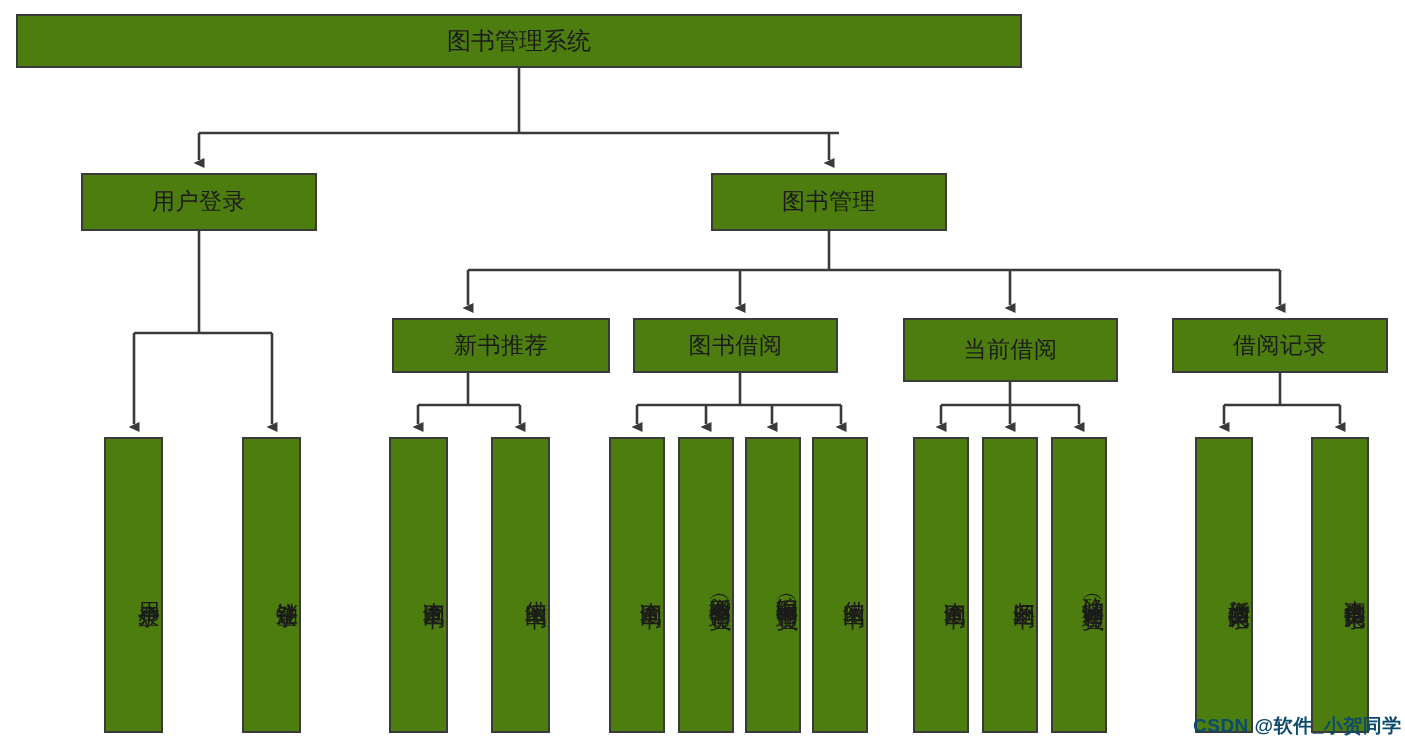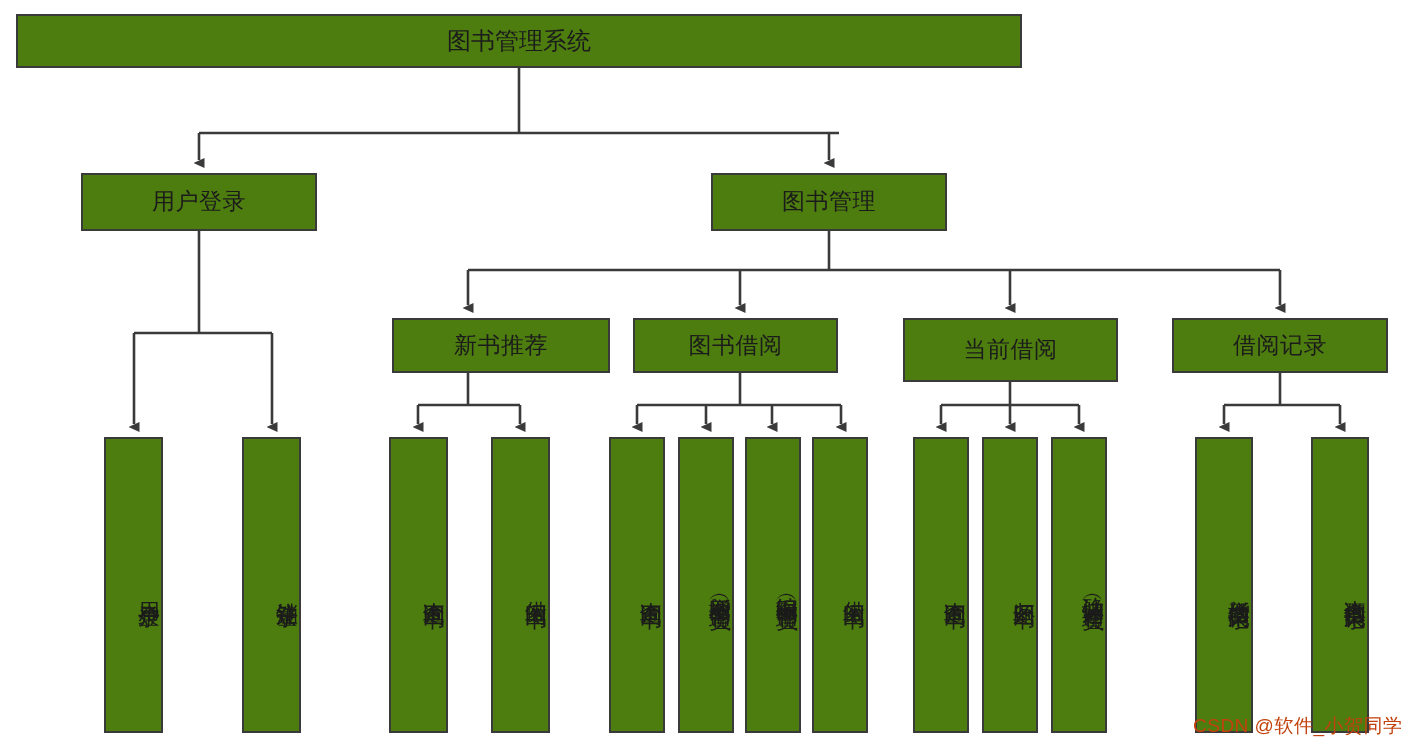--- a/index.html
+++ b/index.html
@@ -55,23 +55,24 @@
     letter-spacing: 2px;
   }
   .node.v .vtext {
     writing-mode: vertical-rl;
     text-orientation: upright;
     display: block;
   }
   .watermark {
     position: absolute;
     font-size: 19px;
-    color: #c2410c;
+    color: #0c4a6e;
     white-space: nowrap;
     letter-spacing: 0.5px;
+    font-weight: bold;
   }
 </style>
 </head>
 <body>
 
 <div id="stage">
 
   <svg id="edges" viewBox="0 0 1405 747" xmlns="http://www.w3.org/2000/svg">
     <defs>
       <marker id="arrow" markerWidth="10" markerHeight="11" refX="2" refY="5.5" orient="auto" markerUnits="userSpaceOnUse">

